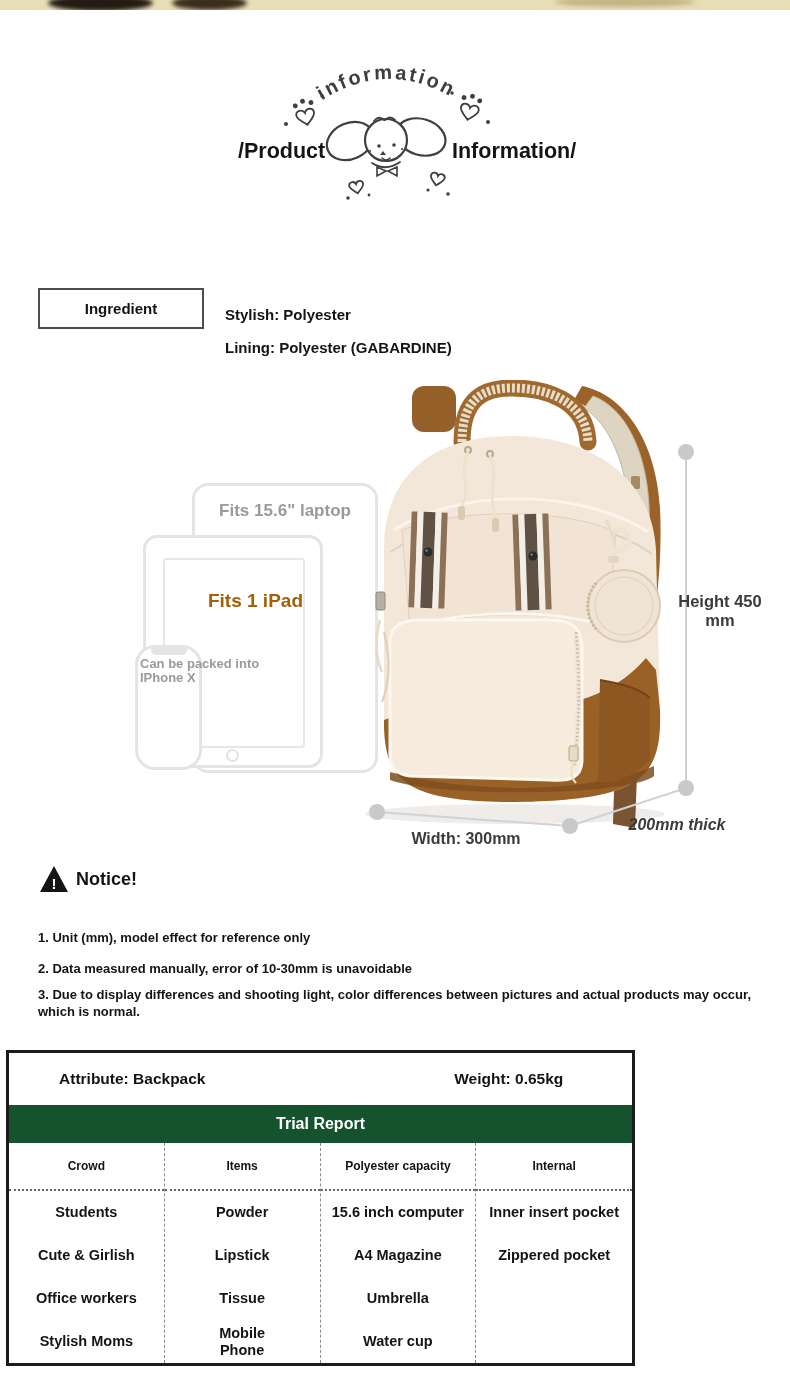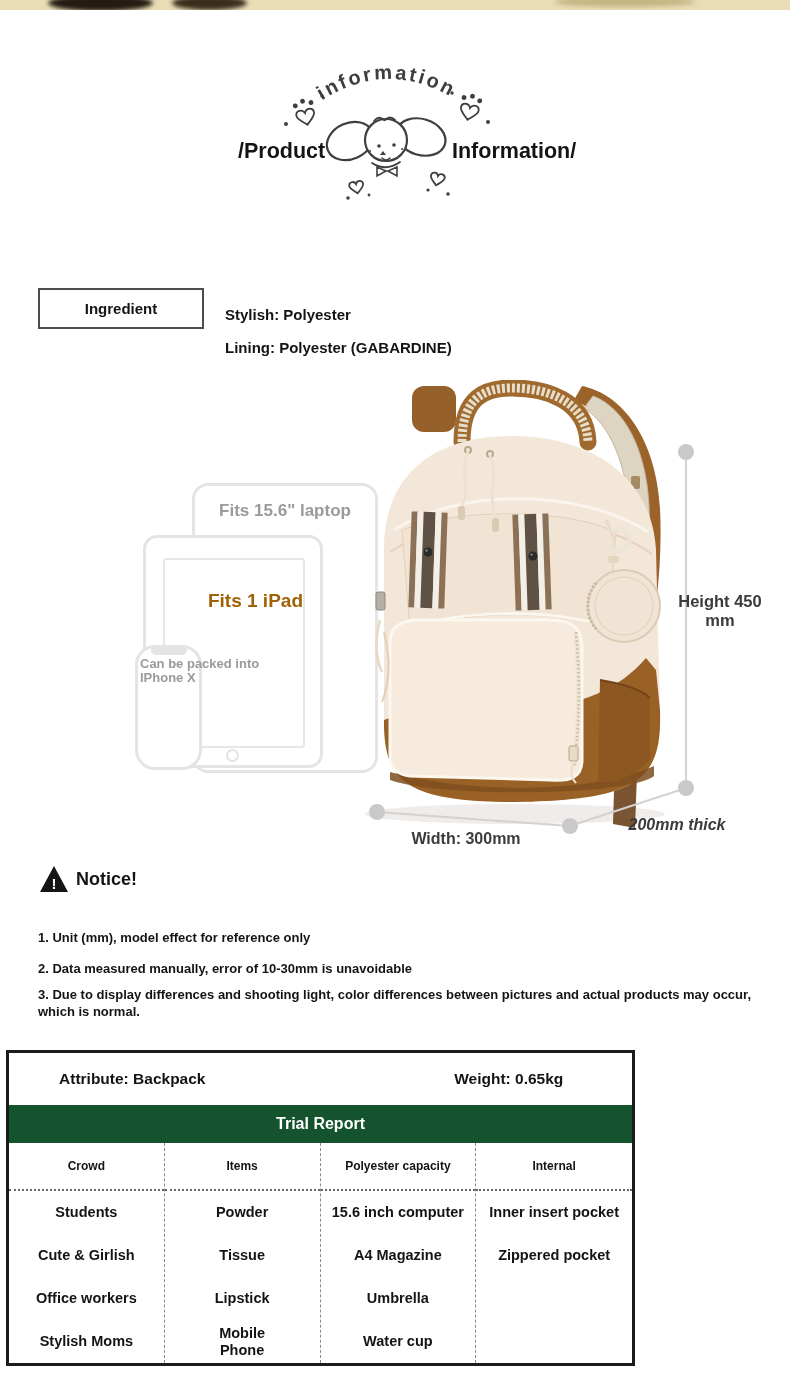--- a/index.html
+++ b/index.html
@@ -274,22 +274,22 @@
       <div class="tcol">
         <div class="thead-cell">Crowd</div>
         <div class="tcell">Students</div>
         <div class="tcell">Cute &amp; Girlish</div>
         <div class="tcell">Office workers</div>
         <div class="tcell">Stylish Moms</div>
       </div>
       <div class="tcol">
         <div class="thead-cell">Items</div>
         <div class="tcell">Powder</div>
+        <div class="tcell">Lipstick</div>
         <div class="tcell">Tissue</div>
-        <div class="tcell">Lipstick</div>
         <div class="tcell">Mobile
 Phone</div>
       </div>
       <div class="tcol">
         <div class="thead-cell">Polyester capacity</div>
         <div class="tcell">15.6 inch computer</div>
         <div class="tcell">A4 Magazine</div>
         <div class="tcell">Umbrella</div>
         <div class="tcell">Water cup</div>
       </div>

